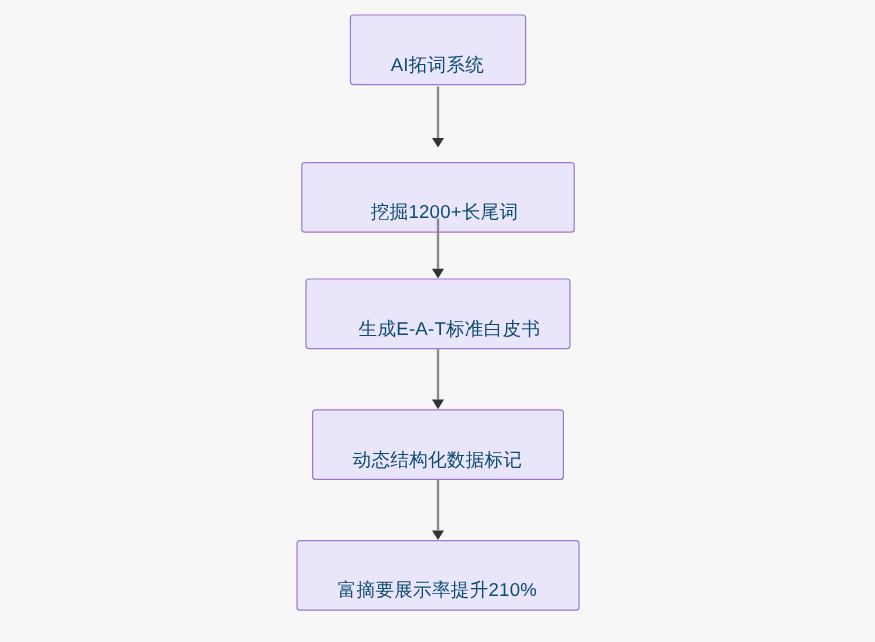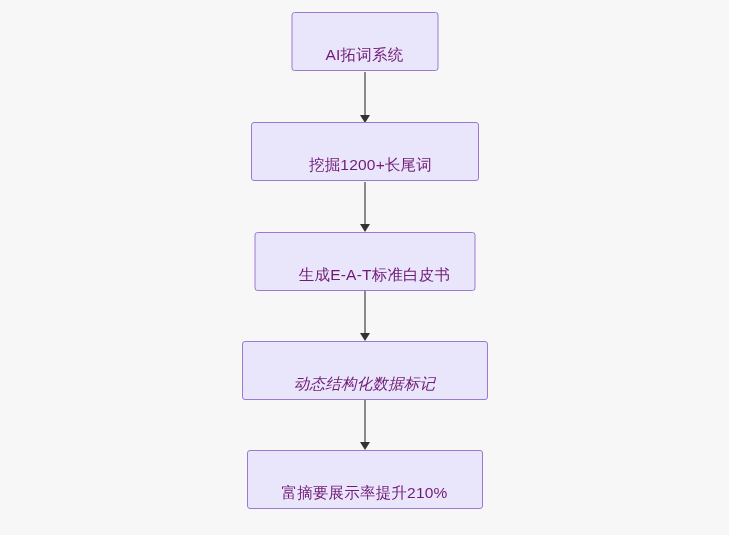--- a/index.html
+++ b/index.html
@@ -25,21 +25,21 @@
     border: 1.4px solid #9a7ad1;
     border-radius: 3px;
     display: flex;
     align-items: center;
     justify-content: center;
     height: 59px;
     left: 50%;
     transform: translateX(-50%);
   }
   .node-label {
-    color: #701a75;
+    color: #0c4a6e;
     font-size: 15.5px;
     line-height: 1.2;
     letter-spacing: 0.2px;
     white-space: nowrap;
     text-align: right;
     margin-top: 28px;
   }
   .edge {
     position: absolute;
     left: 50%;
@@ -60,23 +60,23 @@
     bottom: 0;
     transform: translateX(-50%);
     width: 0;
     height: 0;
     border-left: 5px solid transparent;
     border-right: 5px solid transparent;
     border-top: 8px solid #333333;
   }
   
   .n0 { top: 12px;  width: 147px; }
-  .n1 { top: 122px; width: 228px; padding-left: 12px; }
+  .n1 { top: 135px; width: 228px; padding-left: 12px; }
   .n2 { top: 232px; width: 221px; padding-left: 20px; }
-  .n3 { top: 341px; width: 246px; font-style: italic; }
+  .n3 { top: 341px; width: 210px; }
   .n4 { top: 450px; width: 236px; }
 
   .e0 { top: 72px;  height: 51px; }
   .e1 { top: 182px; height: 50px; }
   .e2 { top: 291px; height: 50px; }
   .e3 { top: 400px; height: 50px; }
 </style>
 </head>
 <body>
 

